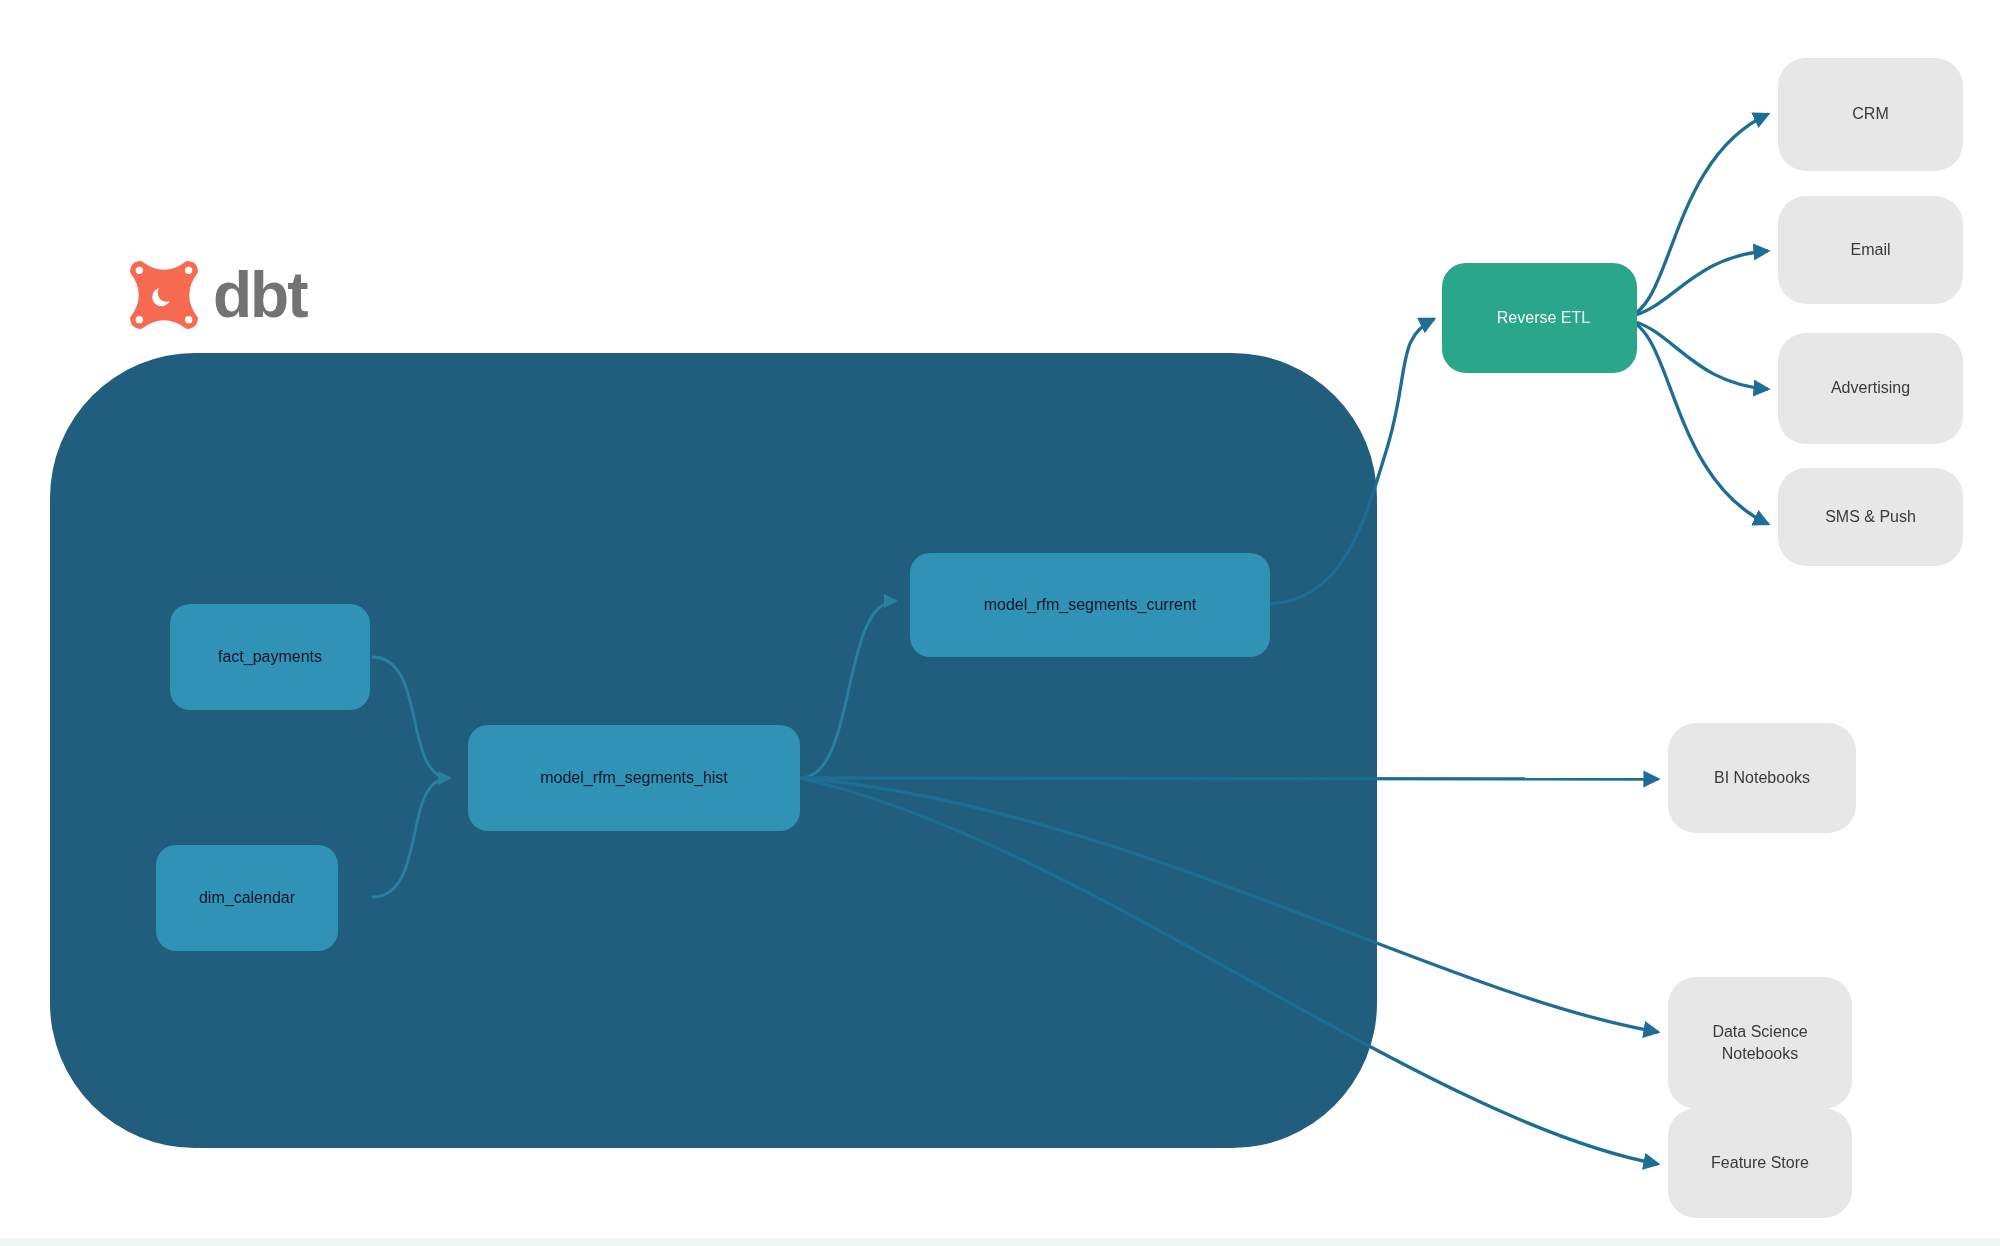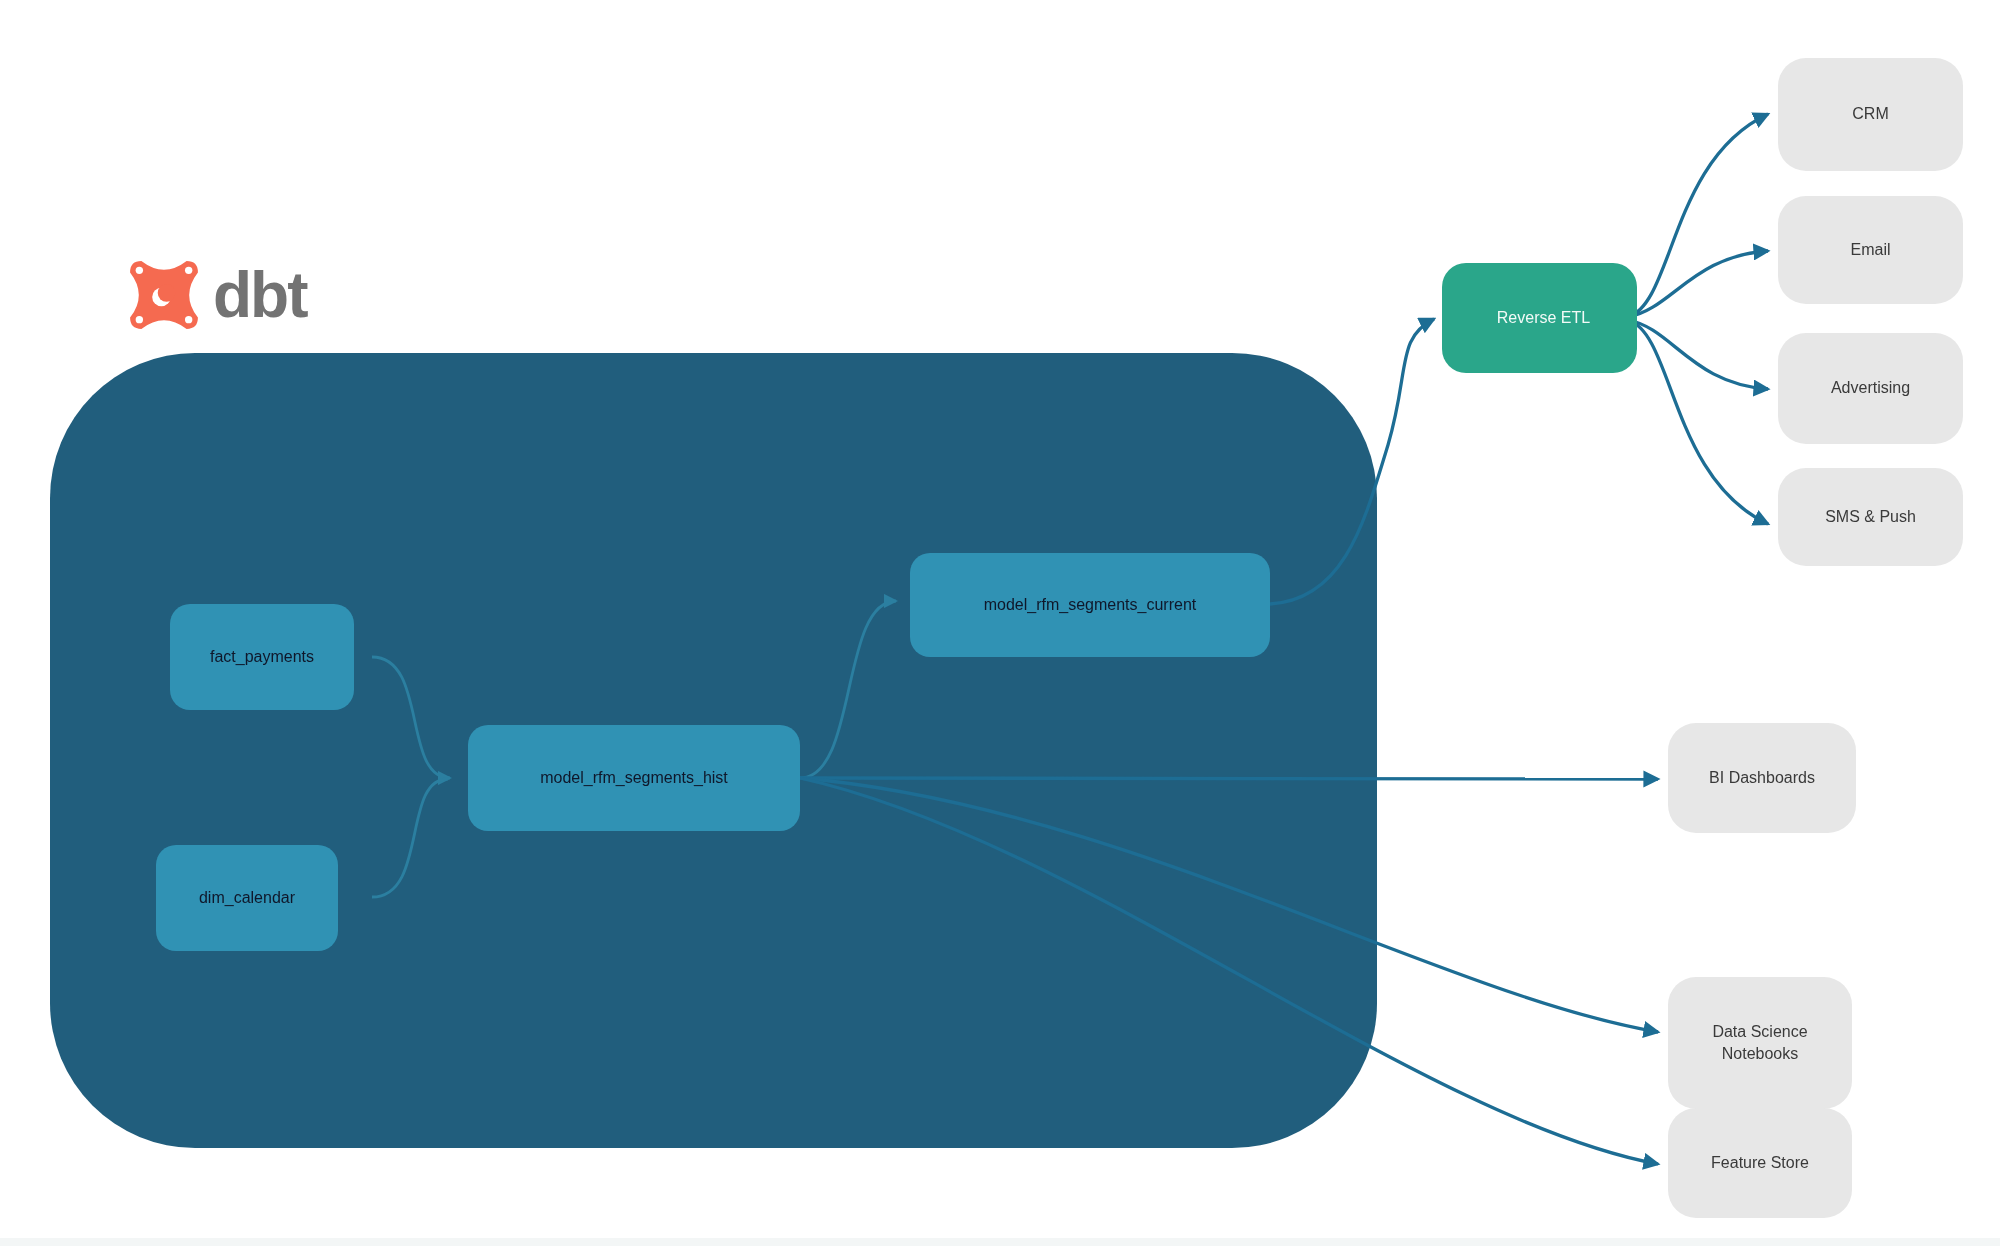--- a/index.html
+++ b/index.html
@@ -20,21 +20,21 @@
   .edge-out{stroke:#1d6d94;stroke-width:3.3;fill:none;}
   .edge-in{stroke:#2b7fa0;stroke-width:2.8;fill:none;}
 
   
   .node{position:absolute;display:flex;align-items:center;justify-content:center;
         text-align:center;font-size:16px;line-height:1.4;cursor:default;}
   .model-node{background:#3092b4;border-radius:20px;color:#0f172a;}
   .etl-node{background:#2aa68a;border-radius:24px;color:#f2faf7;}
   .dest-node{background:#e7e7e7;border-radius:28px;color:#3a3a3a;}
 
-  .n-fact{left:170px;top:604px;width:184px;height:106px;}
+  .n-fact{left:170px;top:604px;width:200px;height:106px;}
   .n-dim{left:156px;top:845px;width:182px;height:106px;}
   .n-hist{left:468px;top:725px;width:332px;height:106px;}
   .n-current{left:910px;top:553px;width:360px;height:104px;}
   .n-retl{left:1442px;top:263px;width:187px;height:110px;padding-left:8px;}
   .n-crm{left:1778px;top:58px;width:185px;height:113px;}
   .n-email{left:1778px;top:196px;width:185px;height:108px;}
   .n-adv{left:1778px;top:333px;width:185px;height:111px;}
   .n-sms{left:1778px;top:468px;width:185px;height:98px;}
   .n-bi{left:1668px;top:723px;width:188px;height:110px;}
   .n-dsn{left:1668px;top:977px;width:184px;height:132px;padding:0 4px;box-sizing:border-box;}
@@ -91,18 +91,18 @@
   <div class="node model-node n-dim">dim_calendar</div>
   <div class="node model-node n-hist">model_rfm_segments_hist</div>
   <div class="node model-node n-current">model_rfm_segments_current</div>
 
   <div class="node etl-node n-retl">Reverse ETL</div>
 
   <div class="node dest-node n-crm">CRM</div>
   <div class="node dest-node n-email">Email</div>
   <div class="node dest-node n-adv">Advertising</div>
   <div class="node dest-node n-sms">SMS &amp; Push</div>
-  <div class="node dest-node n-bi">BI Dashboards</div>
+  <div class="node dest-node n-bi">BI Notebooks</div>
   <div class="node dest-node n-dsn">Data Science Notebooks</div>
   <div class="node dest-node n-fs">Feature Store</div>
 
   <div class="bottom-strip"></div>
 </div>
 
 </body></html>

